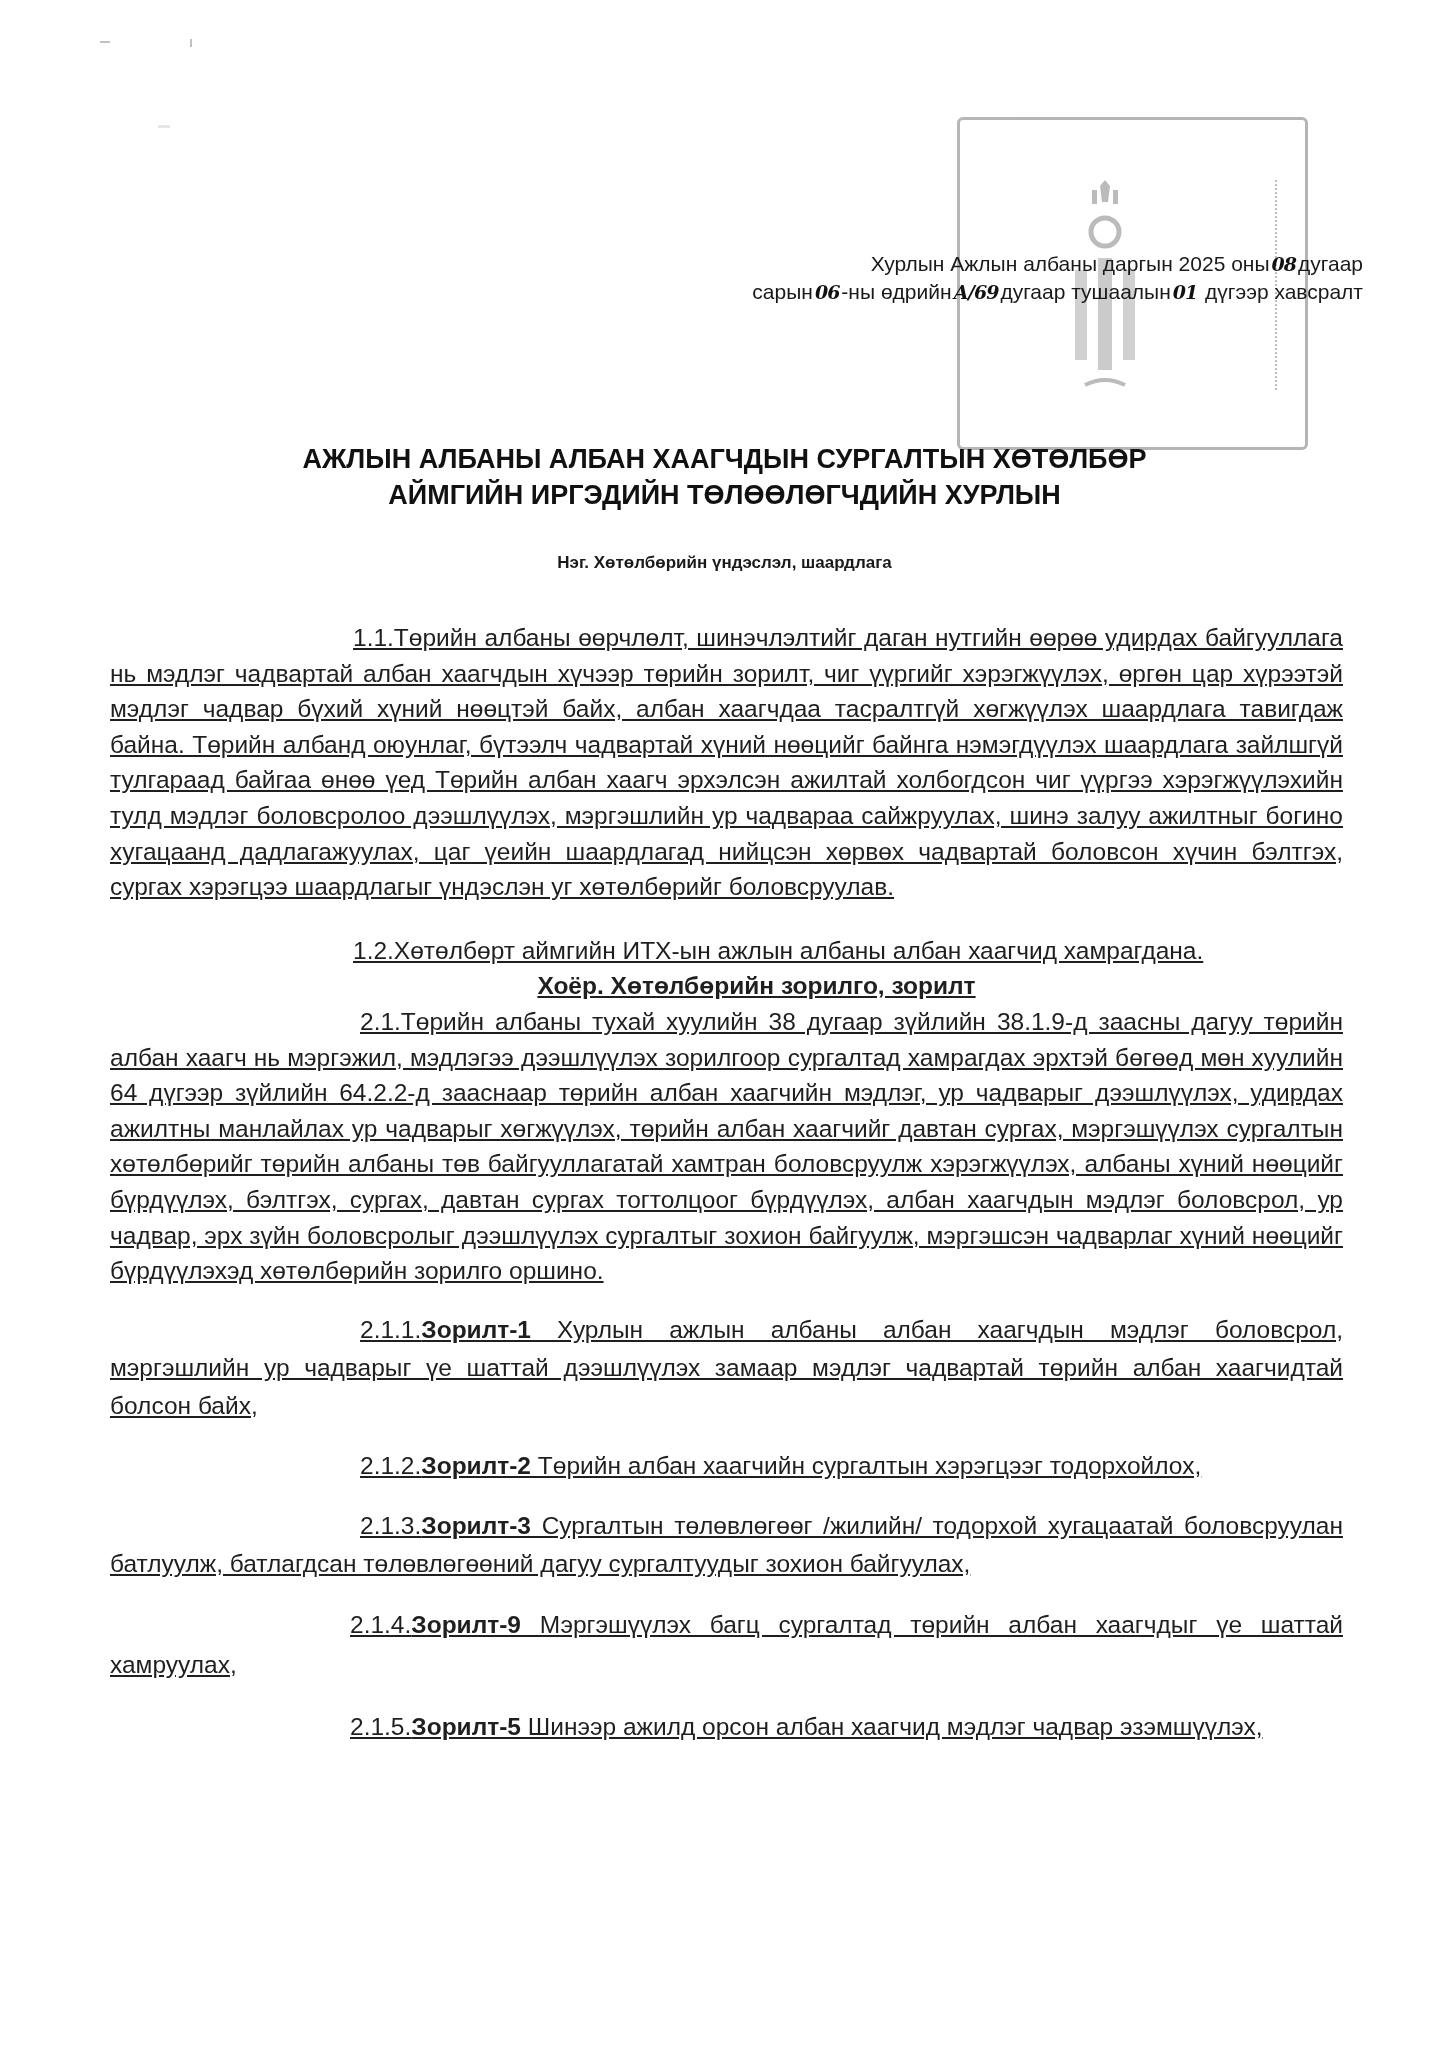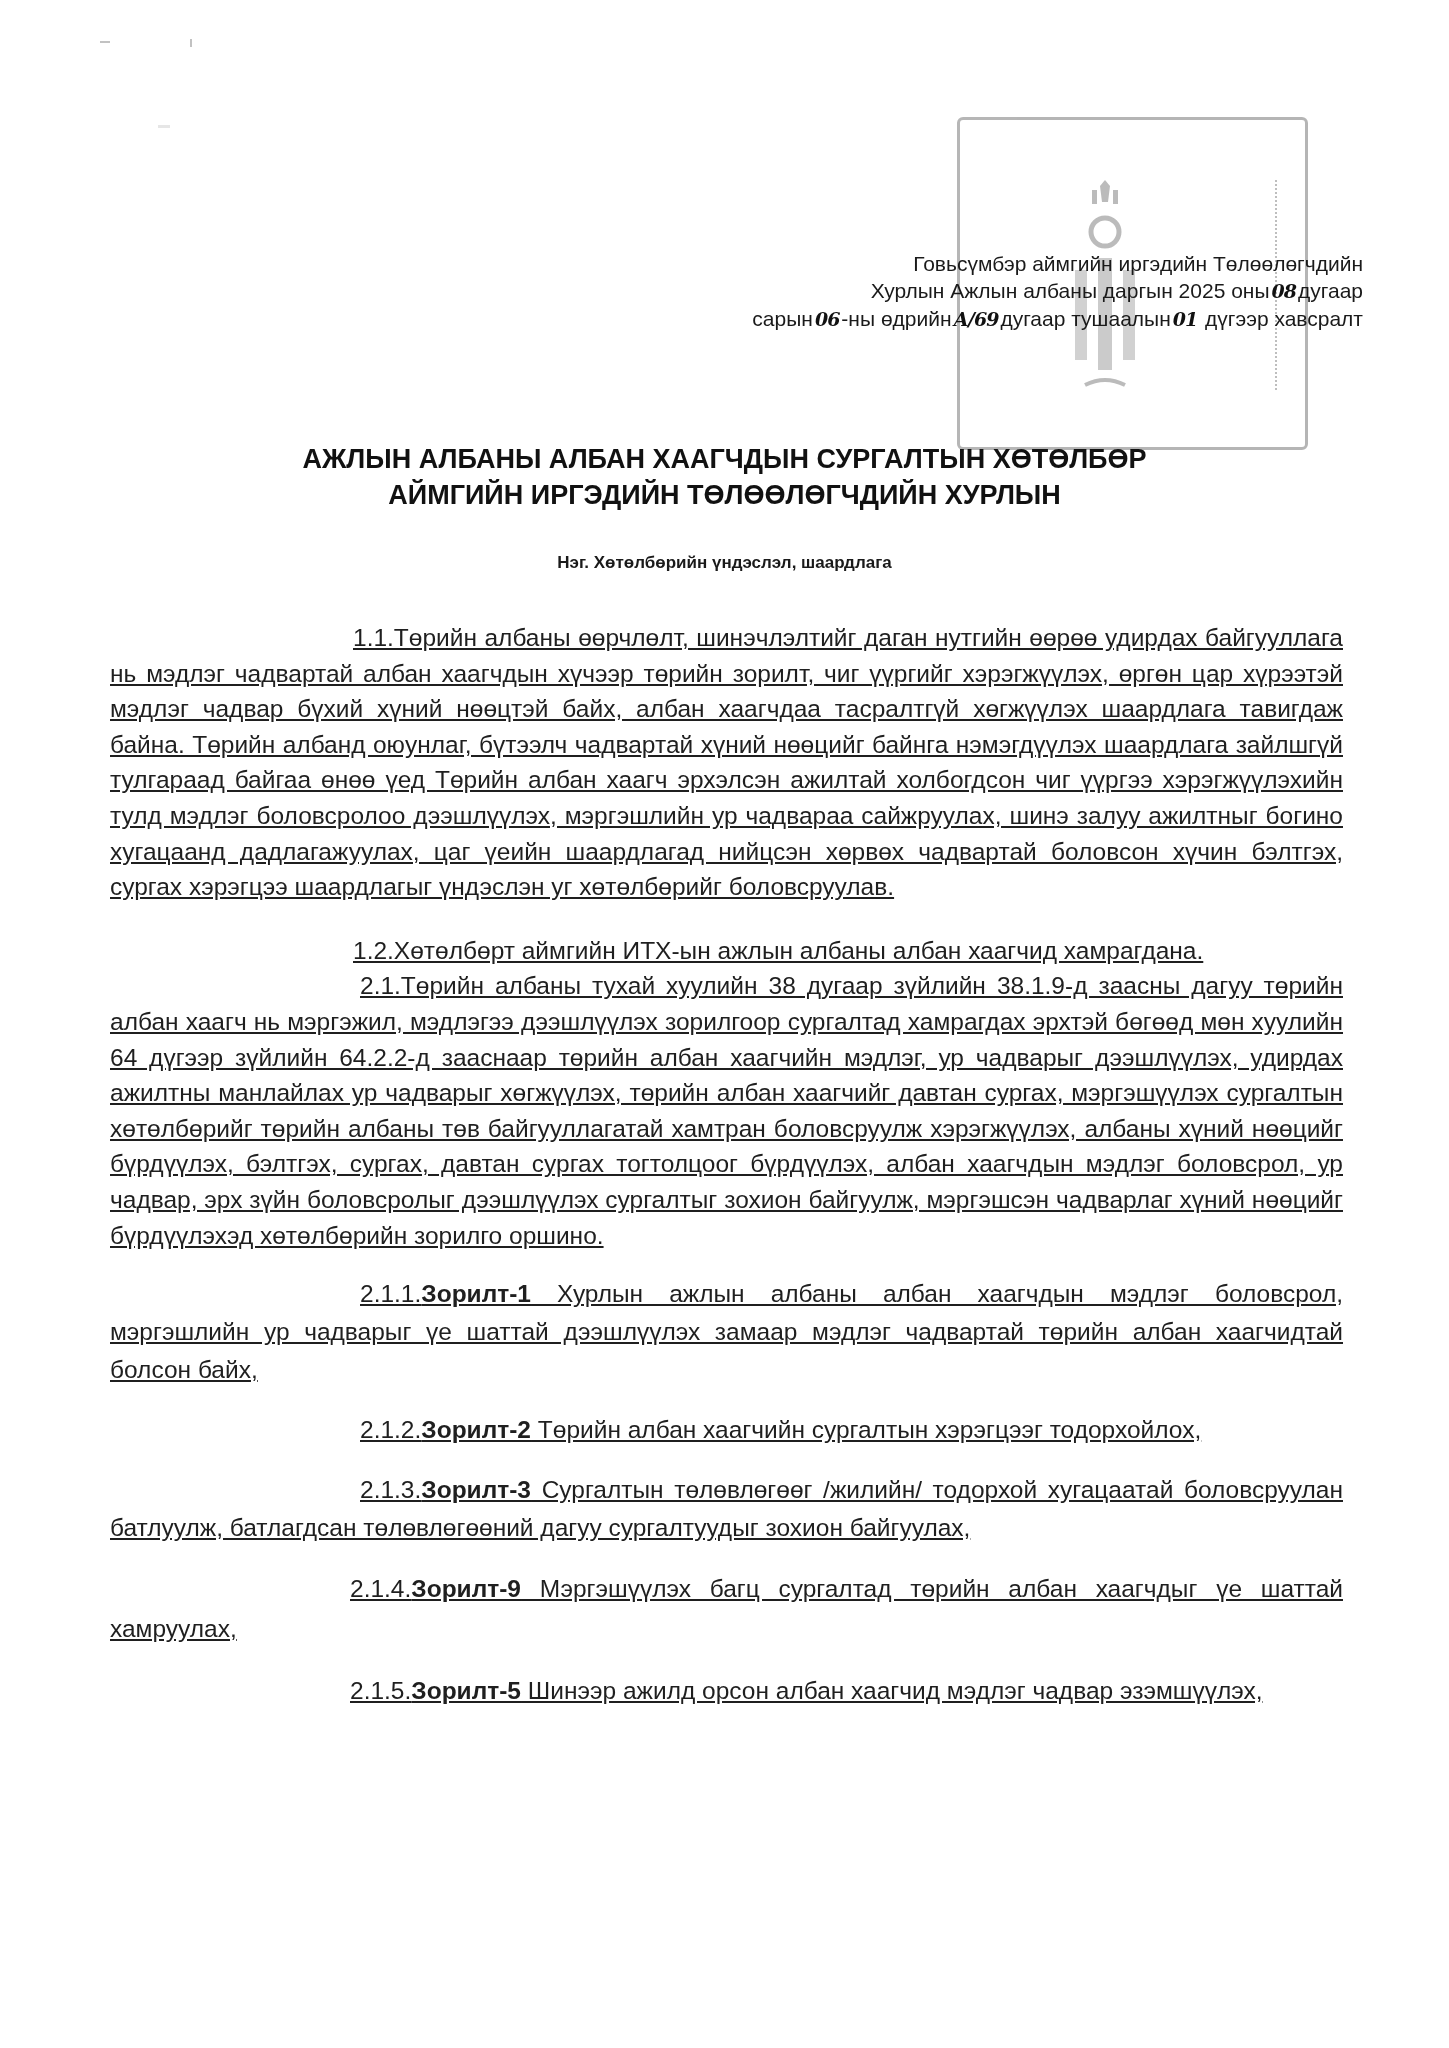--- a/index.html
+++ b/index.html
@@ -61,39 +61,39 @@
         <rect x="28" y="78" width="14" height="112" fill="#c2c2c2"></rect>
         <rect x="5" y="90" width="12" height="90" fill="#c9c9c9"></rect>
         <rect x="53" y="90" width="12" height="90" fill="#c9c9c9"></rect>
         <path d="M15 205 Q35 195 55 205" stroke="#b0b0b0" stroke-width="4" fill="none"></path>
       </svg>
     </div>
     <div class="side-text"></div>
   </div>
 
   <div class="approval">
-    <div class="line">Говьсүмбэр аймгийн иргэдийн Төлөөлөгчдийн</div>
     <div class="line">
       <span>Хурлын Ажлын албаны даргын 2025 оны</span><span class="hand">08</span><span>дугаар</span>
     </div>
     <div class="line">
       <span>сарын</span><span class="hand">06</span><span>-ны өдрийн</span><span class="hand">А/69</span><span>дугаар тушаалын</span><span class="hand">01</span><span> дүгээр хавсралт</span>
     </div>
   </div>
 
   <div class="title">
     <div>АЖЛЫН АЛБАНЫ АЛБАН ХААГЧДЫН СУРГАЛТЫН ХӨТӨЛБӨР</div>
     <div>АЙМГИЙН ИРГЭДИЙН ТӨЛӨӨЛӨГЧДИЙН ХУРЛЫН</div>
   </div>
 
   <div class="section-head">Нэг. Хөтөлбөрийн үндэслэл, шаардлага</div>
 
   <div class="body" style="left:110px;width:1233px;text-decoration:underline;">
     <p class="p" style="text-indent:243px;">1.1.Төрийн албаны  өөрчлөлт, шинэчлэлтийг даган  нутгийн өөрөө удирдах байгууллага нь мэдлэг чадвартай албан хаагчдын хүчээр төрийн зорилт, чиг үүргийг хэрэгжүүлэх, өргөн цар хүрээтэй мэдлэг чадвар бүхий хүний нөөцтэй байх, албан хаагчдаа тасралтгүй хөгжүүлэх шаардлага тавигдаж байна. Төрийн албанд оюунлаг, бүтээлч чадвартай  хүний нөөцийг байнга нэмэгдүүлэх шаардлага зайлшгүй тулгараад байгаа өнөө үед Төрийн албан хаагч эрхэлсэн ажилтай холбогдсон чиг үүргээ хэрэгжүүлэхийн тулд мэдлэг боловсролоо дээшлүүлэх, мэргэшлийн ур чадвараа сайжруулах, шинэ залуу ажилтныг богино хугацаанд дадлагажуулах, цаг үеийн шаардлагад нийцсэн хөрвөх чадвартай боловсон  хүчин бэлтгэх, сургах хэрэгцээ шаардлагыг үндэслэн уг хөтөлбөрийг боловсруулав.</p>
     <p class="p" style="text-indent:243px;margin-top:28px;">1.2.Хөтөлбөрт аймгийн ИТХ-ын ажлын албаны албан хаагчид хамрагдана.</p>
+    <p class="p center-head">Хоёр. Хөтөлбөрийн зорилго, зорилт</p>
     <p class="p" style="text-indent:250px;">2.1.Төрийн албаны тухай хуулийн 38 дугаар зүйлийн 38.1.9-д заасны дагуу төрийн албан хаагч нь мэргэжил, мэдлэгээ дээшлүүлэх зорилгоор сургалтад хамрагдах эрхтэй бөгөөд мөн хуулийн 64 дүгээр зүйлийн 64.2.2-д зааснаар төрийн албан хаагчийн мэдлэг, ур чадварыг дээшлүүлэх, удирдах ажилтны манлайлах ур чадварыг хөгжүүлэх, төрийн албан хаагчийг давтан сургах, мэргэшүүлэх сургалтын хөтөлбөрийг төрийн албаны төв байгууллагатай хамтран боловсруулж хэрэгжүүлэх, албаны  хүний нөөцийг бүрдүүлэх, бэлтгэх, сургах, давтан сургах тогтолцоог бүрдүүлэх, албан хаагчдын мэдлэг боловсрол, ур чадвар, эрх зүйн боловсролыг дээшлүүлэх сургалтыг зохион байгуулж, мэргэшсэн чадварлаг хүний нөөцийг бүрдүүлэхэд хөтөлбөрийн зорилго оршино.</p>
 
     <p class="p goal" style="text-indent:250px;">
       <span>2.1.1.</span><b>Зорилт-1</b><span> Хурлын ажлын албаны албан хаагчдын  мэдлэг боловсрол, мэргэшлийн ур чадварыг үе шаттай дээшлүүлэх замаар мэдлэг чадвартай төрийн албан хаагчидтай болсон байх,</span>
     </p>
     <p class="p goal" style="text-indent:250px;">
       <span>2.1.2.</span><b>Зорилт-2</b><span> Төрийн албан хаагчийн сургалтын хэрэгцээг  тодорхойлох,</span>
     </p>
     <p class="p goal" style="text-indent:250px;">
       <span>2.1.3.</span><b>Зорилт-3</b><span>  Сургалтын төлөвлөгөөг /жилийн/ тодорхой хугацаатай боловсруулан батлуулж, батлагдсан төлөвлөгөөний дагуу сургалтуудыг зохион байгуулах,</span>

